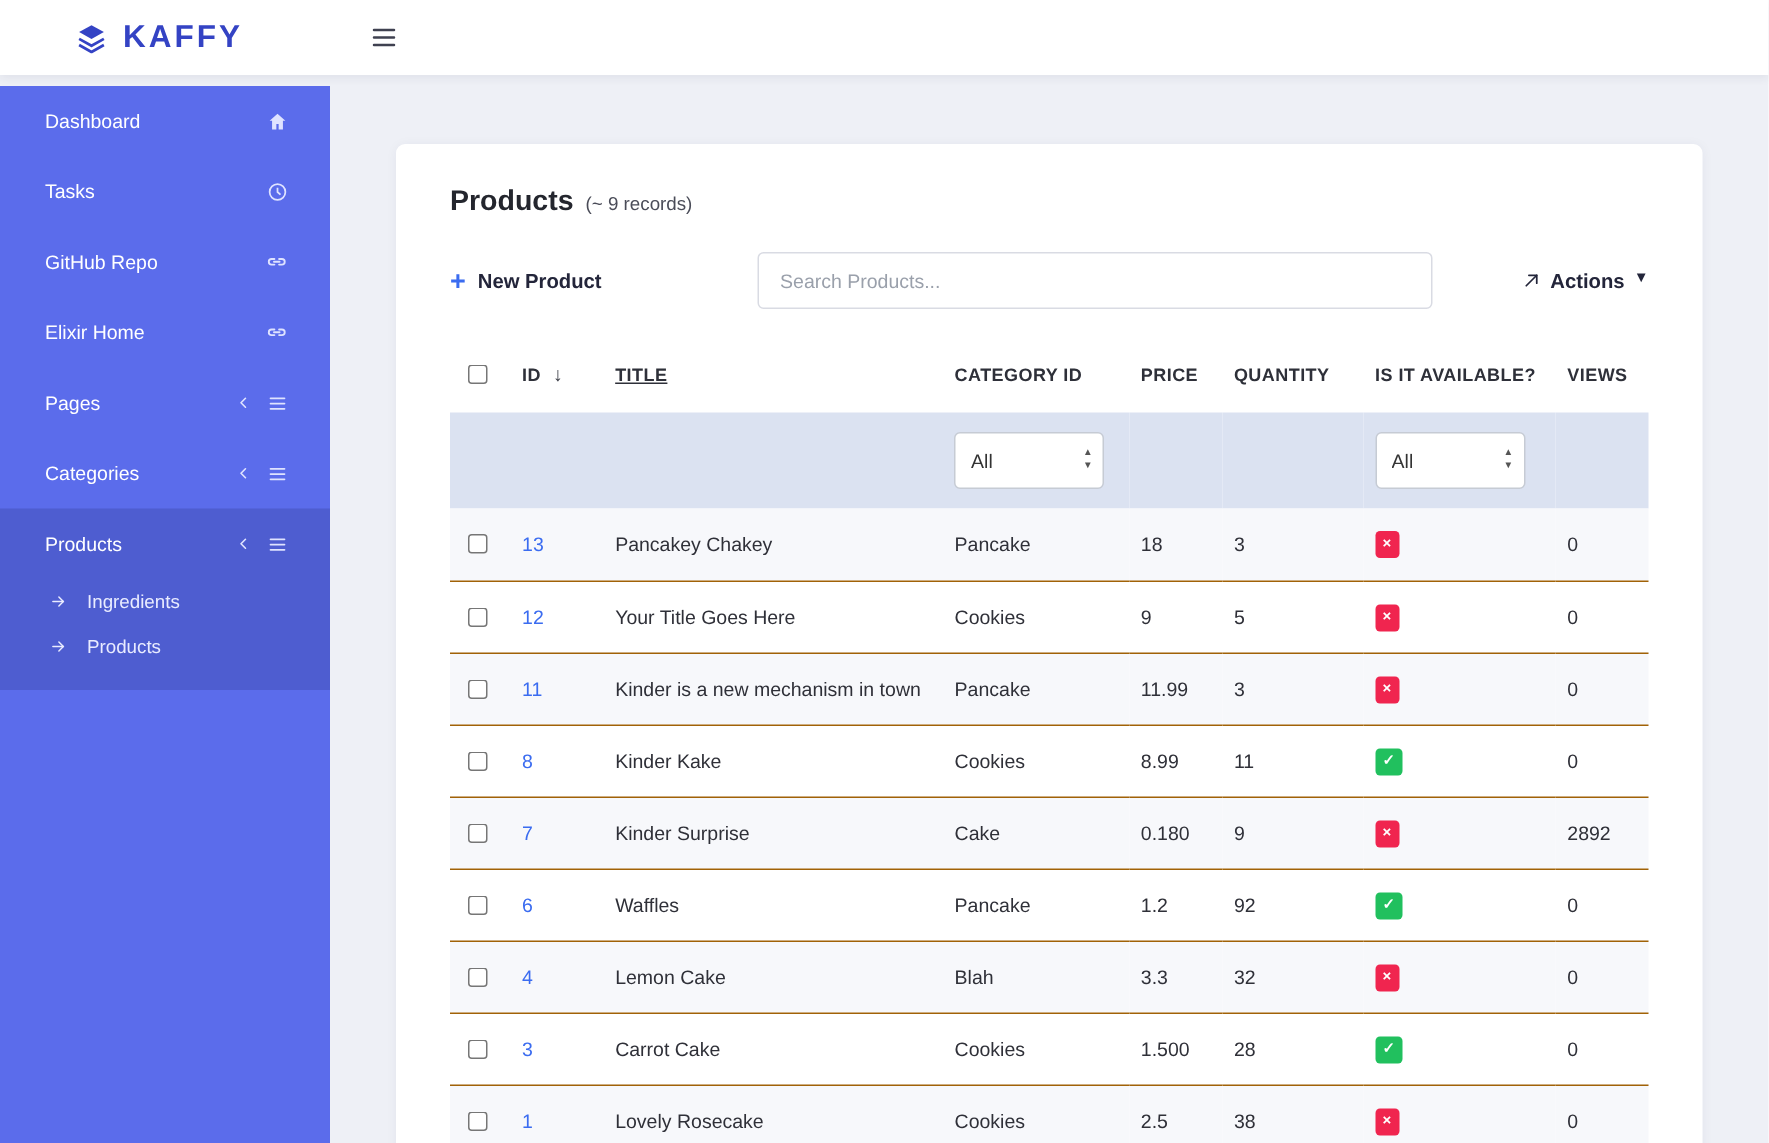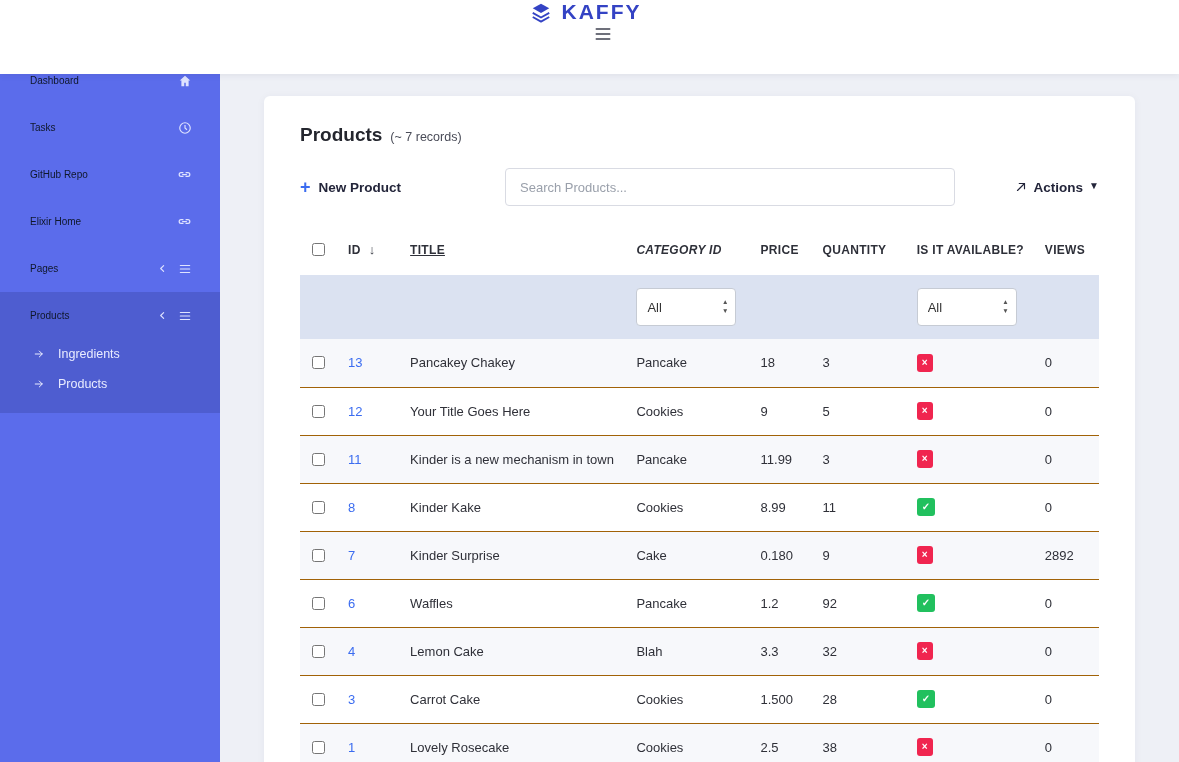--- a/index.html
+++ b/index.html
@@ -12,31 +12,31 @@
   }
   *{box-sizing:border-box;}
   html,body{margin:0;padding:0;}
   body{
     width:1179px;height:762px;overflow:hidden;
     font-family:"Liberation Sans",sans-serif;
     background:#eef0f6;color:#33343c;
   }
   
   .topbar{
-    position:fixed;top:0;left:0;width:100%;height:74px;background:#fff;
-    box-shadow:0 2px 6px rgba(40,40,70,.07);display:flex;align-items:center;z-index:20;flex-direction:column;
+    position:fixed;top:0;left:0;width:100%;height:50px;background:#fff;
+    box-shadow:0 2px 6px rgba(40,40,70,.07);display:flex;align-items:center;z-index:20;
   }
   .logo{width:220px;display:flex;align-items:center;gap:10px;padding-left:50px;cursor:pointer;}
   .logo-text{font-size:21px;font-weight:bold;letter-spacing:2px;color:var(--brand);}
   .topbar-hamburger{margin-left:26px;background:none;border:none;padding:0;cursor:pointer;color:#3f4150;display:flex;}
   
   .sidebar{position:fixed;top:57px;left:0;bottom:0;width:220px;background:var(--sidebar_bg);z-index:10;}
   .side-item{
     display:flex;align-items:center;justify-content:space-between;height:47px;
-    padding:0 28px 0 30px;color:#0f172a;font-size:10px;text-decoration:none;cursor:pointer;
+    padding:0 28px 0 30px;color:#ffffff;font-size:13px;text-decoration:none;cursor:pointer;
   }
   .side-icons{display:flex;align-items:center;gap:10px;color:#dfe3ff;}
   .s-icon{display:flex;align-items:center;}
   .active-group{background:rgba(10,16,70,.16);padding-bottom:14px;}
   .sub-item{
     display:flex;align-items:center;gap:13px;padding:8px 28px 8px 33px;
     color:#e9ecff;font-size:12.5px;text-decoration:none;cursor:pointer;
   }
   
   .main{margin-left:220px;padding-top:57px;}
@@ -57,21 +57,21 @@
   }
   .search::placeholder{color:#9aa0ab;}
   .actions{margin-left:auto;display:flex;align-items:flex-start;gap:6px;font-size:13.5px;font-weight:bold;color:#23253a;cursor:pointer;}
   .caret{font-size:10px;color:#23253a;}
   
   table{margin-top:26px;width:100%;border-collapse:collapse;font-size:13px;color:#2f3038;}
   th{text-align:left;font-size:12px;font-weight:bold;letter-spacing:.3px;color:#2e3039;padding:8px 8px 16px;white-space:nowrap;}
   .col-cb{width:40px;}
   .col-id{width:62px;}
   .col-title{width:226px;text-decoration:underline;}
-  .col-cat{width:124px;font-style:italic;}
+  .col-cat{width:124px;}
   .col-price{width:62px;}
   .col-qty{width:94px;}
   .col-avail{width:128px;}
   .col-views{width:62px;}
   .sort-arrow{font-weight:normal;font-size:13px;margin-left:8px;color:#3a3c45;}
   .filter-row td{background:var(--filter_row_bg);padding:13px 8px;height:64px;margin-top:38px;}
   tbody tr{border-bottom:1px solid #a16207;}
   tbody tr:nth-child(odd){background:#f7f8fb;}
   tbody td{padding:0 8px;height:48px;}
   .id-link{color:var(--accent_link);text-decoration:none;cursor:pointer;}
@@ -170,20 +170,35 @@
               <path d="M14.5 5.5L8 12l6.5 6.5"></path>
             </svg>
           </span>
           <span class="s-icon">
             <svg viewBox="0 0 24 24" width="14" height="14" fill="none" stroke="currentColor" stroke-width="2" stroke-linecap="round">
               <path d="M4 6h16M4 12h16M4 18h16"></path>
             </svg>
           </span>
         </span>
       </a>
+      <a class="side-item">
+        <span class="side-label">Categories</span>
+        <span class="side-icons">
+          <span class="s-icon">
+            <svg viewBox="0 0 24 24" width="11" height="11" fill="none" stroke="currentColor" stroke-width="2.4" stroke-linecap="round" stroke-linejoin="round">
+              <path d="M14.5 5.5L8 12l6.5 6.5"></path>
+            </svg>
+          </span>
+          <span class="s-icon">
+            <svg viewBox="0 0 24 24" width="14" height="14" fill="none" stroke="currentColor" stroke-width="2" stroke-linecap="round">
+              <path d="M4 6h16M4 12h16M4 18h16"></path>
+            </svg>
+          </span>
+        </span>
+      </a>
       <div class="active-group">
         <a class="side-item">
           <span class="side-label">Products</span>
           <span class="side-icons">
             <span class="s-icon">
               <svg viewBox="0 0 24 24" width="11" height="11" fill="none" stroke="currentColor" stroke-width="2.4" stroke-linecap="round" stroke-linejoin="round">
                 <path d="M14.5 5.5L8 12l6.5 6.5"></path>
               </svg>
             </span>
             <span class="s-icon">
@@ -214,21 +229,21 @@
       </div>
     </div>
 </nav>
 
 <div class="main">
   <div class="content">
     <div class="card">
 
       <div class="title-row">
         <h1 class="page-title">Products</h1>
-        <span class="records">(~ 7 records)</span>
+        <span class="records">(~ 9 records)</span>
       </div>
 
       <div class="toolbar">
         <a class="new-product">
           <span class="plus">+</span>
           <span>New Product</span>
         </a>
         <input class="search" type="text" placeholder="Search Products..." style="">
         <div class="actions">
           <span class="s-icon">

